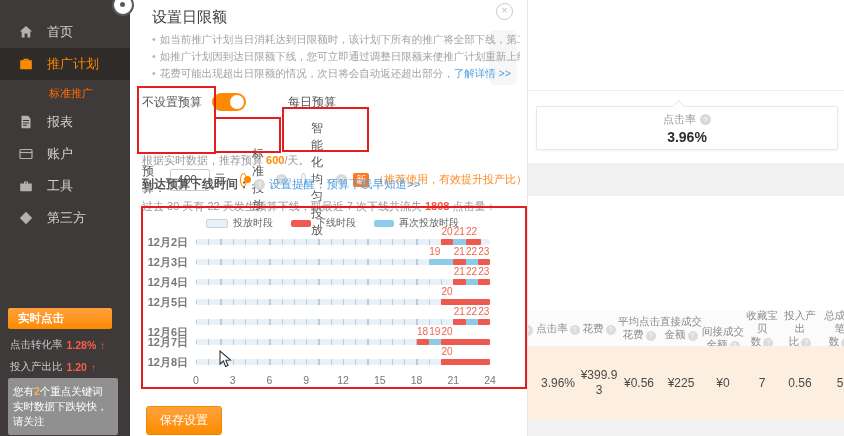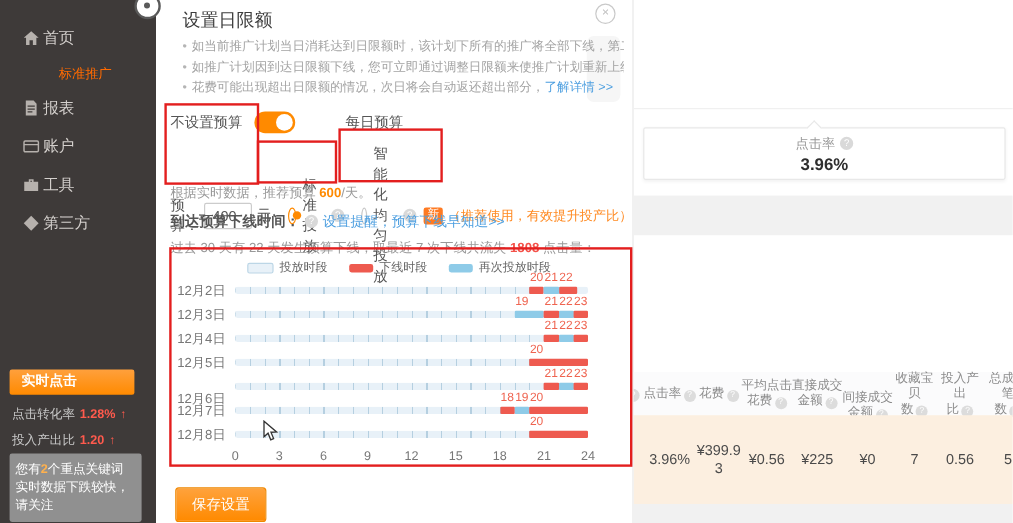--- a/index.html
+++ b/index.html
@@ -1,21 +1,21 @@
 <!DOCTYPE html>
 <html><head>
 <meta charset="utf-8">
 <style>
   html,body{margin:0;padding:0;background:#fff;}
   .screen{position:relative;width:844px;height:436px;overflow:hidden;background:#fff;
     font-family:"Liberation Sans","DejaVu Sans",sans-serif;-webkit-font-smoothing:antialiased;}
   
   .sidebar{position:absolute;left:0;top:0;width:130px;height:436px;background:#3e3a39;}
   .menu{position:absolute;left:0;top:16px;width:130px;}
-  .menu-item{height:32px;display:flex;align-items:center;gap:2px;padding-left:18px;
+  .menu-item{height:32px;display:flex;align-items:center;gap:13px;padding-left:18px;
     color:#d4d0cd;font-size:13px;cursor:pointer;}
   .menu-item.active{background:#2e2b29;color:#ff8a00;}
   .menu-item.active .mi-icon{color:#ff8a00;}
   .menu-item.sub{height:26px;padding-left:49px;font-size:11px;color:#ff6a00;}
   .mi-icon{width:16px;height:16px;color:#b6b1ad;display:inline-flex;}
   .mi-icon svg{width:16px;height:16px;}
   .rt-head{position:absolute;left:8px;top:308px;width:94px;height:21px;line-height:21px;
     padding-left:10px;font-size:11.5px;font-weight:bold;color:#fff;border-radius:2px;
     background:linear-gradient(#ffa03c,#ff8a00);}
   .rt-stats{position:absolute;left:10px;top:334px;width:118px;}
@@ -63,21 +63,21 @@
   .history-row b{color:#f4524a;font-weight:bold;}
   
   .chart{position:absolute;left:12px;top:214px;width:381px;height:176px;}
   .legend{position:absolute;left:0;top:2px;width:100%;display:flex;justify-content:center;gap:18px;
     font-size:10px;color:#666;}
   .legend .li{display:flex;align-items:center;gap:5px;}
   .sw{width:20px;height:7px;border-radius:2px;}
   .sw.delivery{background:#e8f1f8;border:1px solid #bcd6e6;}
   .sw.offline{background:#ee5a4f;}
   .sw.redelivery{background:#8ecbe8;}
-  .row-date{position:absolute;width:46px;text-align:right;font-size:11px;color:#777;}
+  .row-date{position:absolute;width:46px;text-align:right;font-size:11px;color:#777;font-weight:bold;}
   .base-bar{position:absolute;height:6px;border-radius:2px;background-color:#e8f1f8;
     background-image:repeating-linear-gradient(to right,rgba(140,180,205,.55) 0 1px,transparent 1px 12.25px);}
   .seg{position:absolute;height:6px;border-radius:1px;}
   .seg.off{background:#ee5a4f;}
   .seg.re{background:#8ecbe8;}
   .seg-label{position:absolute;transform:translateX(-50%);font-size:10px;color:#ef6450;}
   .axis-tick{position:absolute;transform:translateX(-50%);font-size:10.5px;color:#777;}
   .save-btn{position:absolute;left:16px;top:406px;padding:5px 13px;font-size:12px;color:#fff;cursor:pointer;
     background:linear-gradient(#ffa23c,#ff8a00);border:1px solid #f08700;border-radius:3px;}
   
@@ -119,20 +119,28 @@
 
   <div class="sidebar">
     <div class="menu">
         <div class="menu-item">
           <span class="mi-icon">
             <svg viewBox="0 0 16 16" fill="currentColor">
               <path d="M8 2 L14.2 7.4 H12.3 V13.5 H9.4 V9.6 H6.6 V13.5 H3.7 V7.4 H1.8 Z"></path>
             </svg>
           </span>
           <span>首页</span>
+        </div>
+        <div class="menu-item active">
+          <span class="mi-icon">
+            <svg viewBox="0 0 16 16" fill="currentColor">
+              <path d="M5.4 4.2 V2.8 h5.2 v1.4 h3.2 v9 H2.2 v-9 Z M6.6 4.2 h2.8 V3.9 H6.6 Z"></path>
+            </svg>
+          </span>
+          <span>推广计划</span>
         </div>
         <div class="menu-item sub">
           <span>标准推广</span>
         </div>
         <div class="menu-item">
           <span class="mi-icon">
             <svg viewBox="0 0 16 16" fill="currentColor">
               <path d="M3.5 1.8 h6.5 l2.5 2.6 v9.8 H3.5 Z M5 6 h6 v1 H5Z M5 8.4 h6 v1 H5Z M5 10.8 h4 v1 H5Z" fill-rule="evenodd"></path>
             </svg>
           </span>

